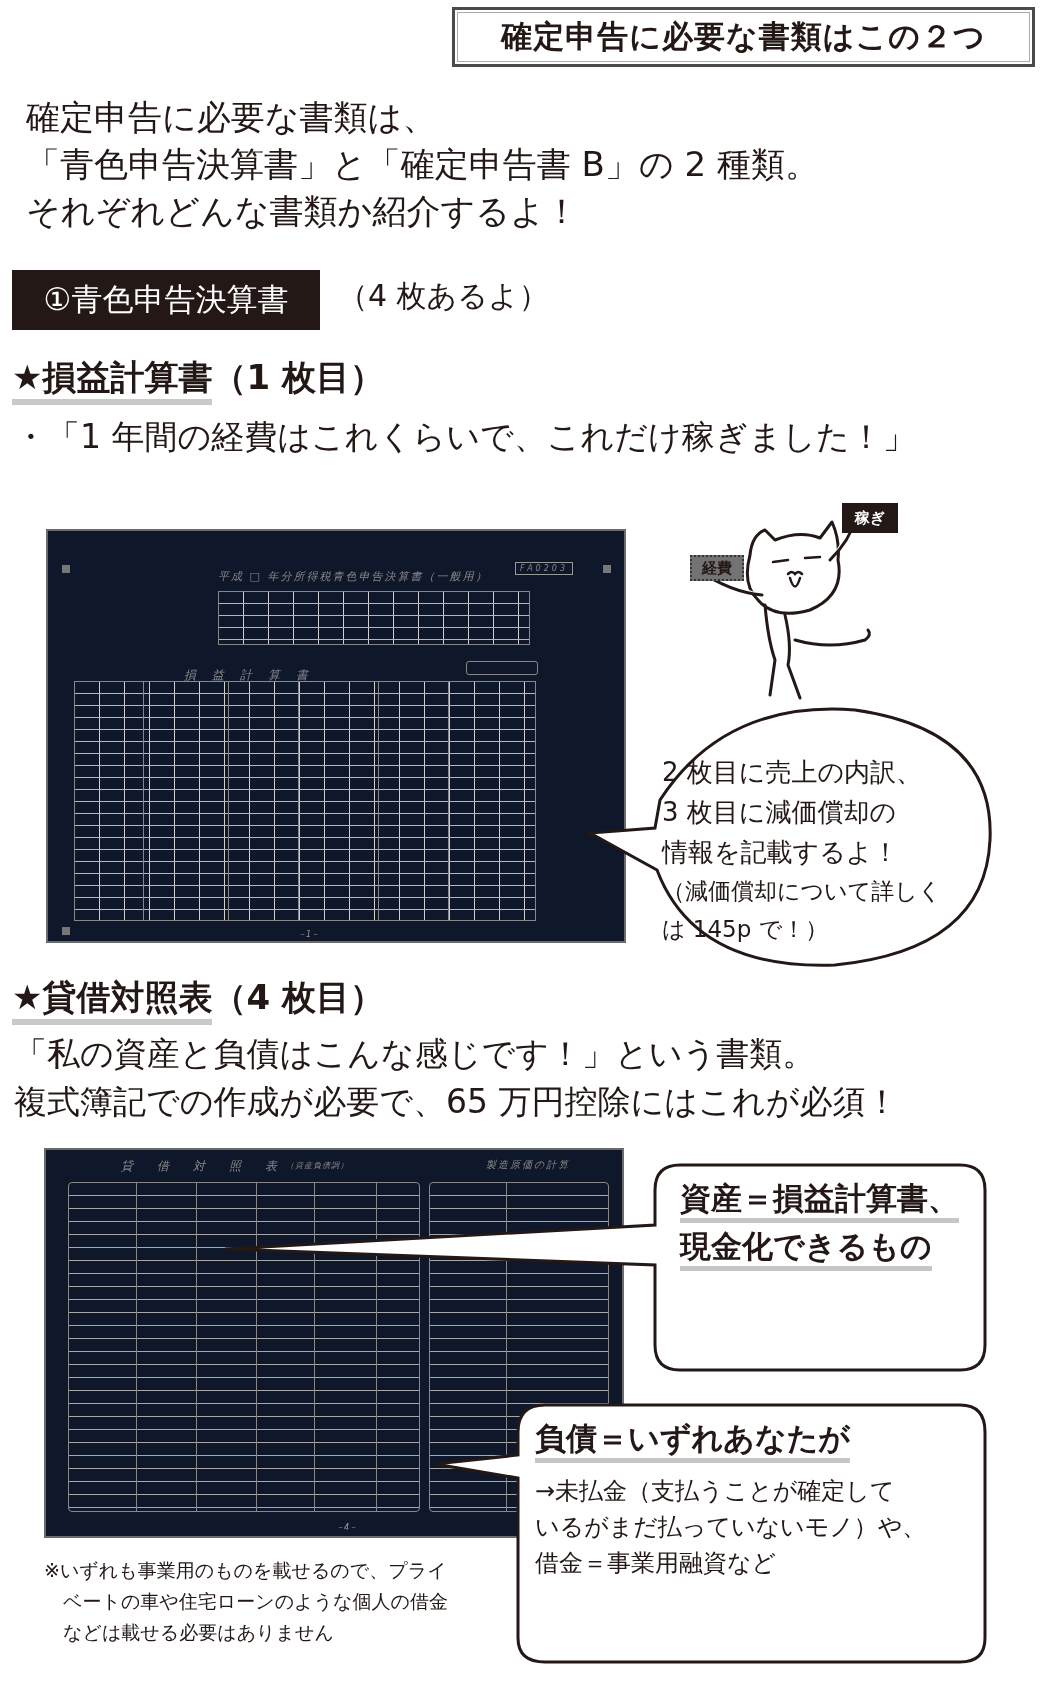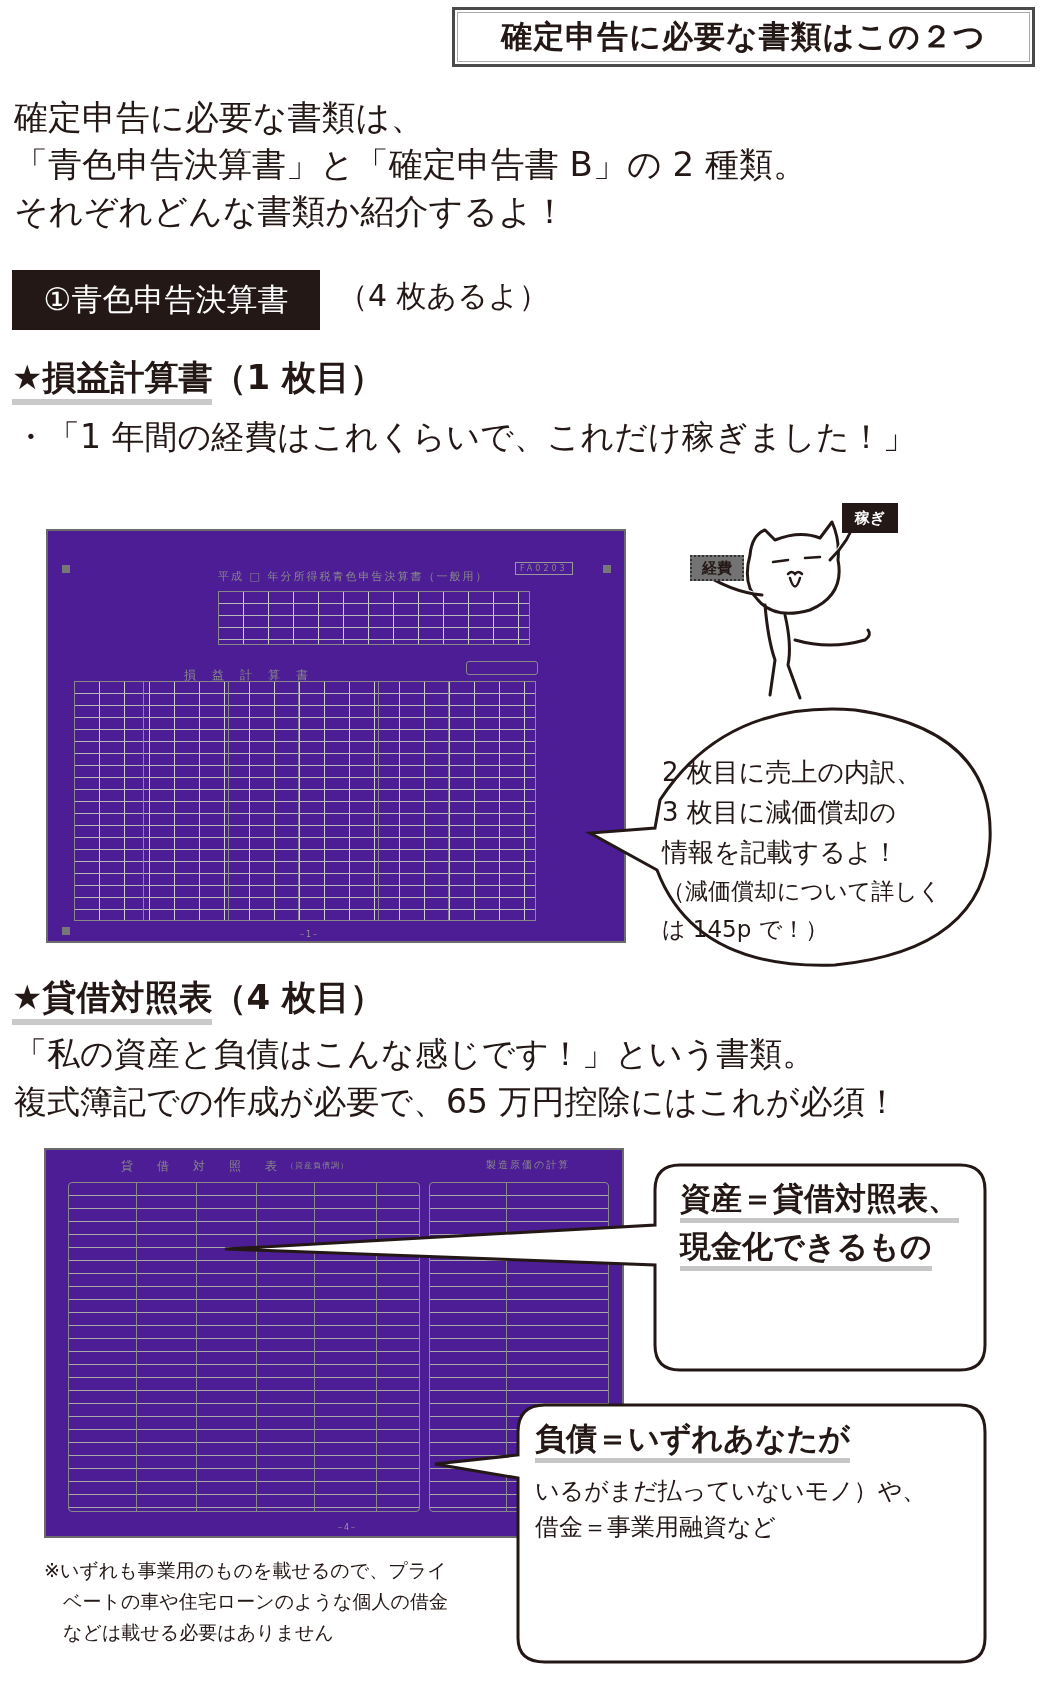--- a/index.html
+++ b/index.html
@@ -10,40 +10,40 @@
 
   
   .title-box {
     left: 452px; top: 7px; width: 583px; height: 60px;
     border: 3px solid #4a4a4a; outline: 1px solid #aaa; outline-offset: -6px;
     display: flex; align-items: center; justify-content: center;
     font-size: 31px; font-weight: bold; letter-spacing: 1px; background: #fff;
   }
 
   .intro { left: 14px; top: 94px; font-size: 34px; line-height: 47px; font-weight: normal; }
-  .intro div { white-space: nowrap; }
+  .intro div { white-space: nowrap; margin-left: 12px; }
 
   .section-tag {
     left: 12px; top: 270px; width: 308px; height: 60px; background: #231815; color: #fff;
     display: flex; align-items: center; justify-content: center; font-size: 31px; font-weight: normal;
   }
   .section-note { left: 338px; top: 276px; font-size: 30px; }
 
   .subhead { font-size: 34px; font-weight: bold; white-space: nowrap; }
   .subhead .u { display: inline-block; border-bottom: 6px solid #c9c9c9; line-height: 44px; }
   .sh1 { left: 12px; top: 355px; }
   .sh2 { left: 12px; top: 975px; }
 
   .body-text { font-size: 33px; line-height: 48px; white-space: nowrap; }
   .bt1 { left: 14px; top: 413px; }
   .bt2 { left: 14px; top: 1030px; }
 
   
   .form {
-    border: 2px solid #6b6b6b; background: #4c1d95; overflow: hidden;
+    border: 2px solid #6b6b6b; background: #0f172a; overflow: hidden; font-style: italic;
   }
   .form1 { left: 46px; top: 529px; width: 580px; height: 414px; }
   .form2 { left: 44px; top: 1148px; width: 580px; height: 390px; }
 
   .form .sq { position: absolute; width: 8px; height: 8px; background: #777; }
   .form .ftitle { position: absolute; font-size: 11px; color: #888; white-space: nowrap; font-family: "DejaVu Serif", serif; letter-spacing: 2px; }
   .form .code { position: absolute; font-size: 8px; color: #888; border: 1px solid #999; padding: 1px 4px; letter-spacing: 3px; }
   .form .box { position: absolute; border: 1px solid #888; border-radius: 3px; }
   .form .pg { position: absolute; font-size: 8px; color: #999; }
   .grid {
@@ -186,27 +186,28 @@
 <svg class="abs callout-svg" viewBox="0 0 1040 1685">
   <g fill="#fff" stroke="#231815" stroke-width="3" stroke-linejoin="miter">
 
     <path d="M680 1165 Q655 1165 655 1190 L655 1225 L225 1249 L655 1265 L655 1345 Q655 1370 680 1370 L960 1370 Q985 1370 985 1345 L985 1190 Q985 1165 960 1165 Z"></path>
 
     <path d="M545 1405 Q518 1405 518 1432 L518 1455 L435 1464 L518 1478 L518 1638 Q518 1662 545 1662 L960 1662 Q985 1662 985 1638 L985 1432 Q985 1405 960 1405 Z"></path>
   </g>
 </svg>
 
 <div class="abs c1-text">
-  <div class="c-head"><span>資産＝貸借対照表、</span></div>
+  <div class="c-head"><span>資産＝損益計算書、</span></div>
   <div class="c-head"><span>現金化できるもの</span></div>
 </div>
 
 <div class="abs c2-text">
   <div class="c-head"><span>負債＝いずれあなたが</span></div>
   <div class="c-body">
+    <div>→未払金（支払うことが確定して</div>
     <div>いるがまだ払っていないモノ）や、</div>
     <div>借金＝事業用融資など</div>
   </div>
 </div>
 
 <div class="abs footnote">
   <div>※いずれも事業用のものを載せるので、プライ</div>
   <div>　ベートの車や住宅ローンのような個人の借金</div>
   <div>　などは載せる必要はありません</div>
 </div>

